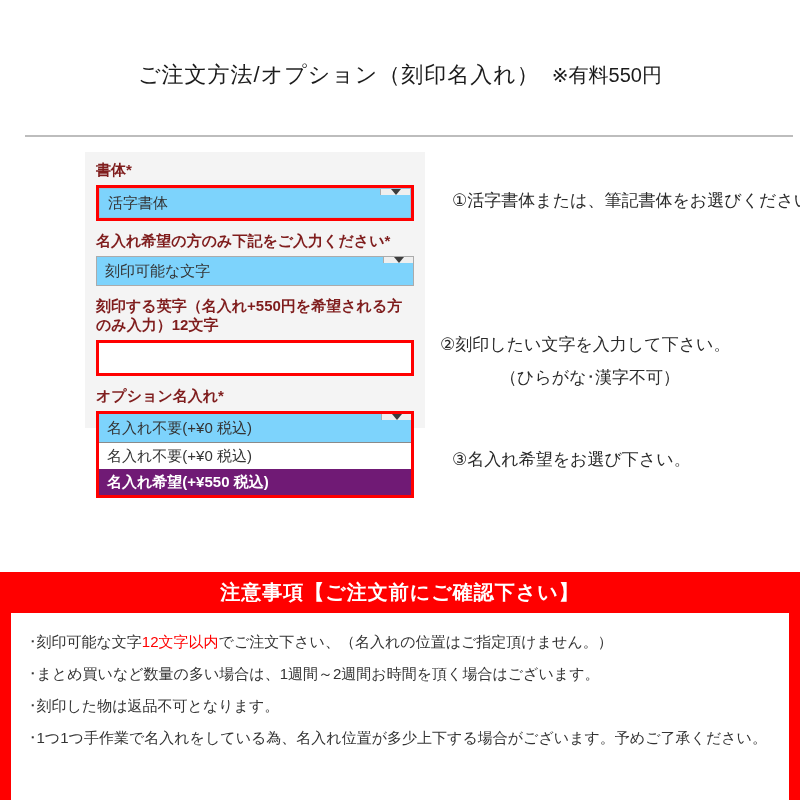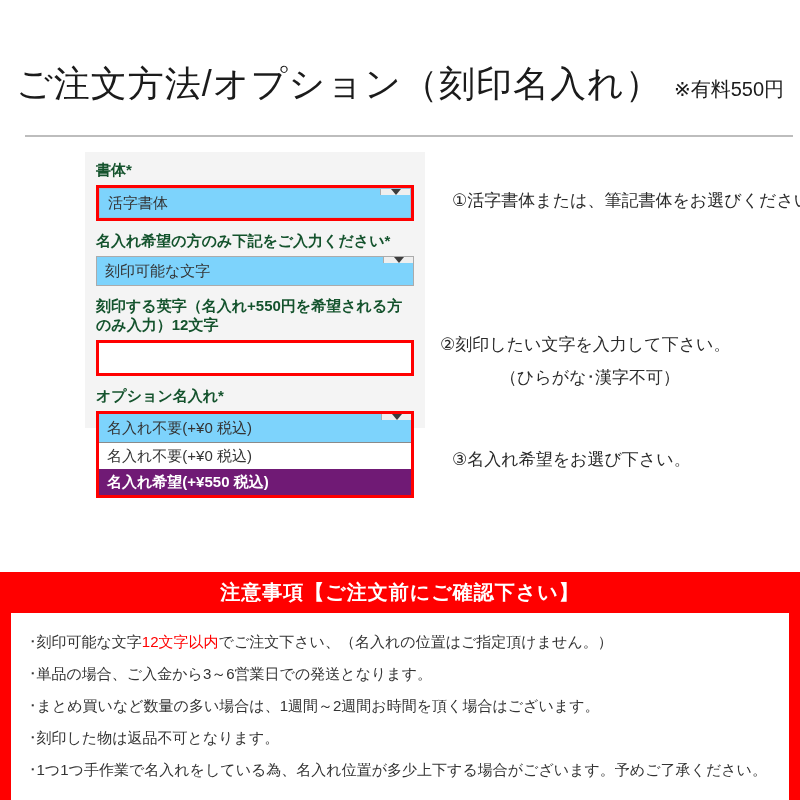--- a/index.html
+++ b/index.html
@@ -8,35 +8,35 @@
     position:relative;
     font-family:"Liberation Sans","DejaVu Sans",sans-serif;
     color:#333;
   }
 
   
   .title-row {
     position:absolute; top:60px; left:0; width:100%;
     text-align:center; white-space:nowrap;
   }
-  .title-main { font-size:36px; font-weight:400; color:#1b1b1b; letter-spacing:1px; }
+  .title-main { font-size:22px; font-weight:400; color:#1b1b1b; letter-spacing:1px; }
   .title-note { font-size:20px; color:#1b1b1b; margin-left:12px; }
 
   .divider {
     position:absolute; top:135px; left:25px; width:768px; height:2px;
     background:#bdbdbd;
   }
 
   
   .form-panel {
     position:absolute; left:85px; top:152px; width:340px; height:276px;
     background:#f4f4f4; padding:8px 11px 0;
   }
   .field-label {
-    font-size:15px; font-weight:bold; color:#14532d;
+    font-size:15px; font-weight:bold; color:#7f1d1d;
     line-height:19px; margin:10px 0 6px;
   }
   .field-label.first { margin-top:0; }
 
   .red-wrap { border:3px solid #ff0000; background:#fff; }
 
   .select-box { display:flex; align-items:flex-start; background:#7dd3fc; height:30px; }
   .select-box.plain-border { border:1px solid #ababab; }
   .select-box.focus-border { border:1px solid #8fc3dd; }
   .select-box.list-top { border-bottom:1px solid #8a8a8a; height:29px; }
@@ -134,18 +134,17 @@
 
 <div class="ann ann-1">①活字書体または、筆記書体をお選びください。</div>
 <div class="ann ann-2">②刻印したい文字を入力して下さい。</div>
 <div class="ann ann-2sub">（ひらがな･漢字不可）</div>
 <div class="ann ann-3">③名入れ希望をお選び下さい。</div>
 
 <div class="notice">
   <div class="notice-header">注意事項【ご注文前にご確認下さい】</div>
   <div class="notice-body">
     <div class="notice-line"><span>･刻印可能な文字</span><span class="red-text">12文字以内</span><span>でご注文下さい、（名入れの位置はご指定頂けません。）</span></div>
-    <div class="notice-line">･単品の場合、ご入金から3～6営業日での発送となります。</div>
     <div class="notice-line">･まとめ買いなど数量の多い場合は、1週間～2週間お時間を頂く場合はございます。</div>
     <div class="notice-line">･刻印した物は返品不可となります。</div>
     <div class="notice-line">･1つ1つ手作業で名入れをしている為、名入れ位置が多少上下する場合がございます。予めご了承ください。</div>
   </div>
 </div>
 
 </body></html>

